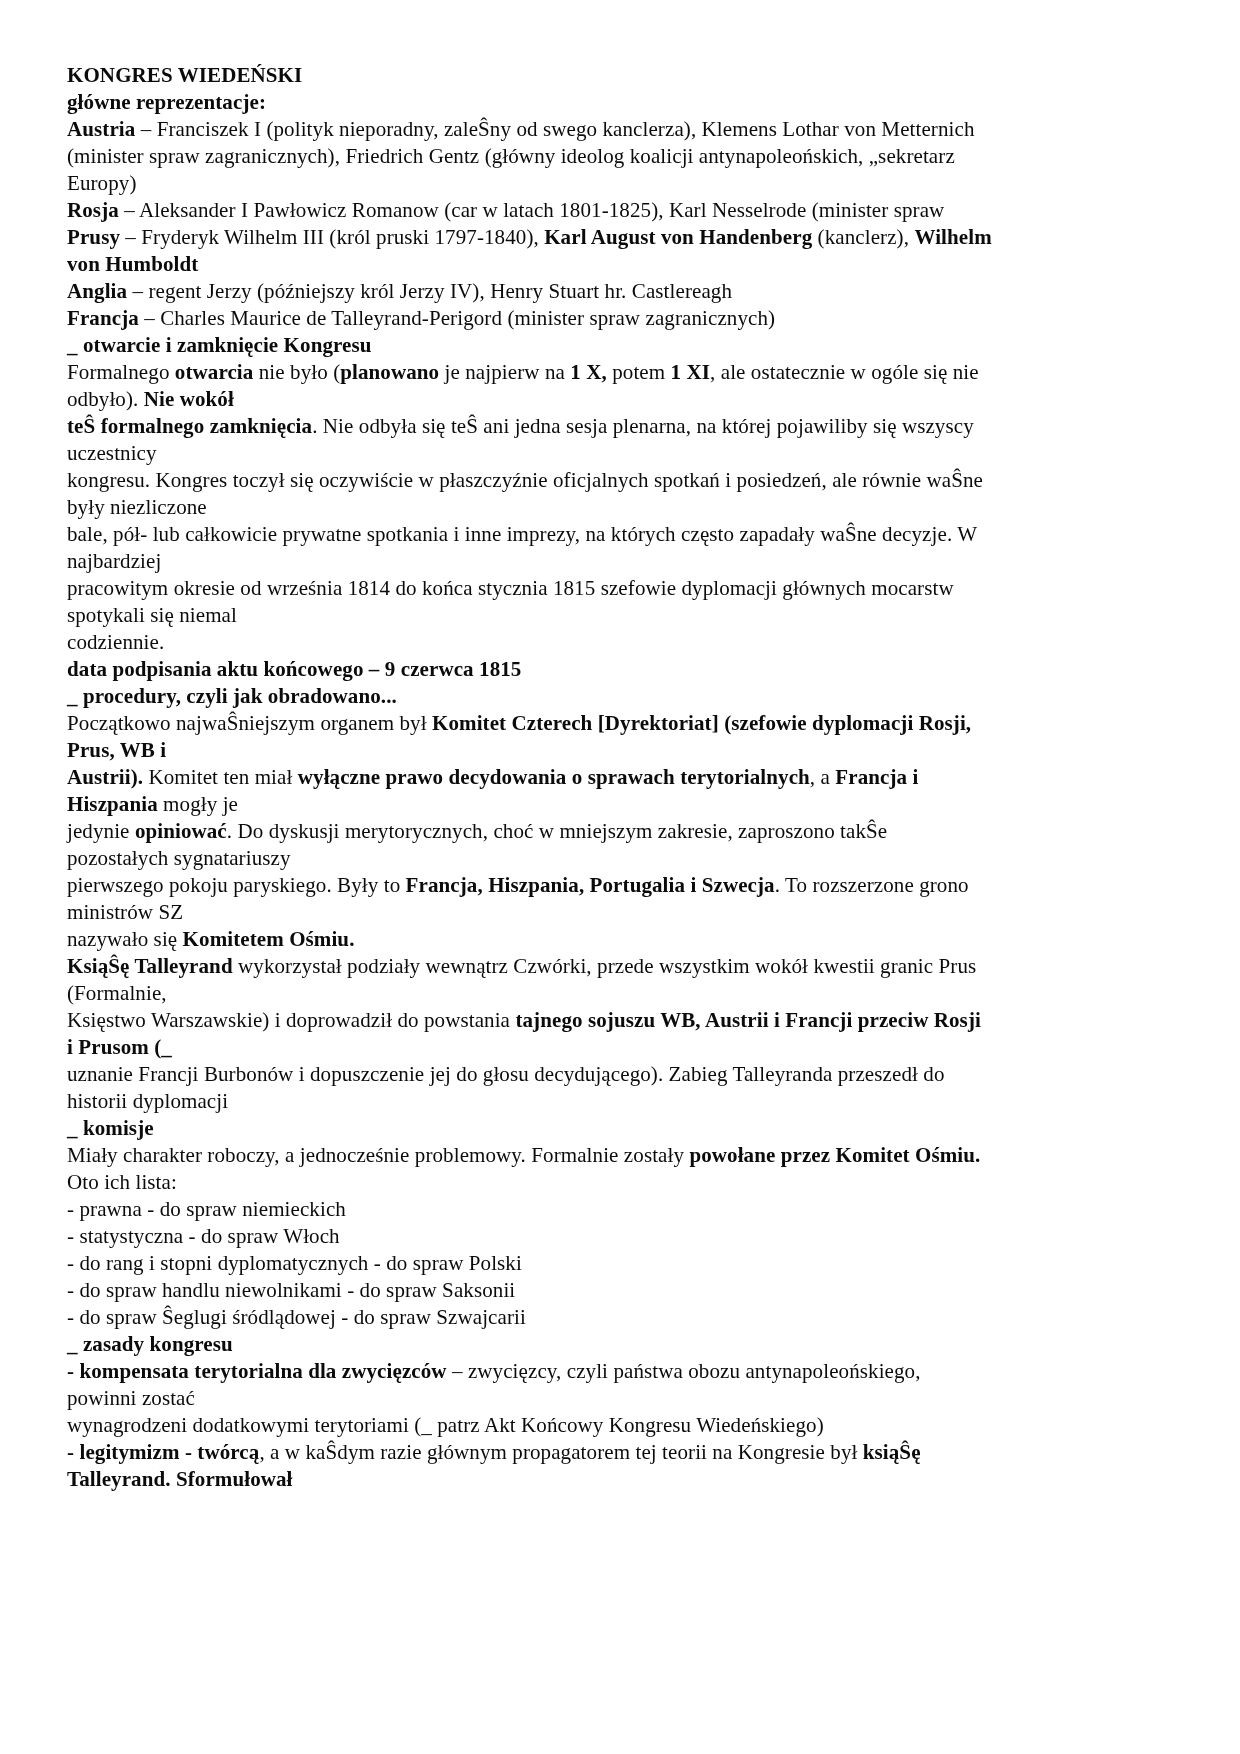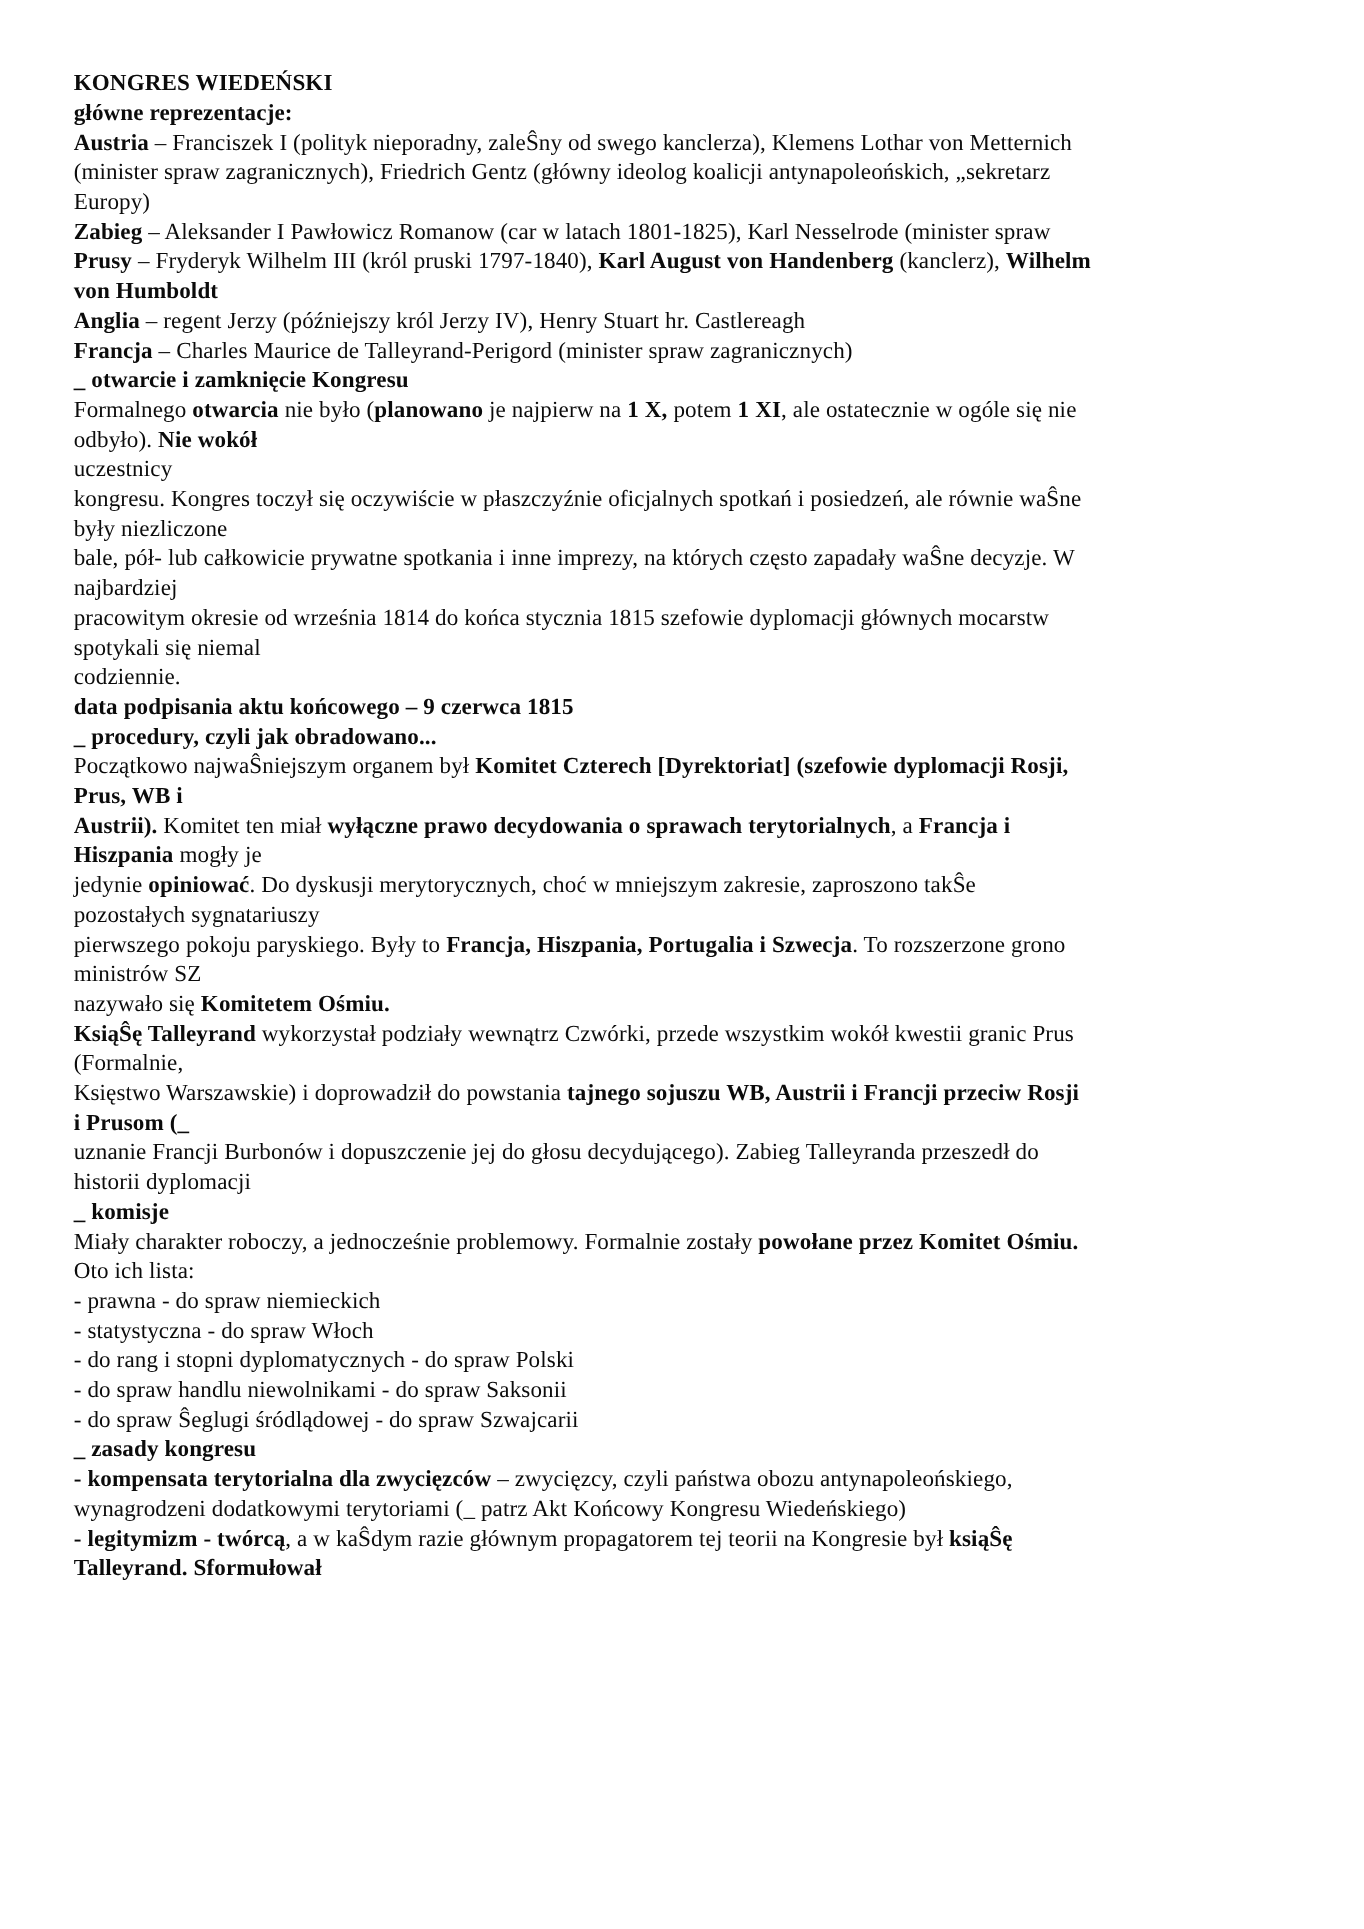--- a/index.html
+++ b/index.html
@@ -35,28 +35,29 @@
 </head>
 <body>
 
 <div class="page">
   <div class="doc-body">
       <div class="line"><span class="b">KONGRES WIEDEŃSKI</span></div>
       <div class="line"><span class="b">główne reprezentacje:</span></div>
       <div class="line"><span class="b">Austria</span><span> – Franciszek I (polityk nieporadny, zaleŜny od swego kanclerza), Klemens Lothar von Metternich</span></div>
       <div class="line"><span>(minister spraw zagranicznych), Friedrich Gentz (główny ideolog koalicji antynapoleońskich, „sekretarz</span></div>
       <div class="line"><span>Europy)</span></div>
-      <div class="line"><span class="b">Zabieg</span><span> – Aleksander I Pawłowicz Romanow (car w latach 1801-1825), Karl Nesselrode (minister spraw</span></div>
+      <div class="line"><span class="b">Rosja</span><span> – Aleksander I Pawłowicz Romanow (car w latach 1801-1825), Karl Nesselrode (minister spraw</span></div>
       <div class="line"><span class="b">Prusy</span><span> – Fryderyk Wilhelm III (król pruski 1797-1840), </span><span class="b">Karl August von Handenberg</span><span> (kanclerz), </span><span class="b">Wilhelm</span></div>
       <div class="line"><span class="b">von Humboldt</span></div>
       <div class="line"><span class="b">Anglia</span><span> – regent Jerzy (późniejszy król Jerzy IV), Henry Stuart hr. Castlereagh</span></div>
       <div class="line"><span class="b">Francja</span><span> – Charles Maurice de Talleyrand-Perigord (minister spraw zagranicznych)</span></div>
       <div class="line"><span class="b">_ otwarcie i zamknięcie Kongresu</span></div>
       <div class="line"><span>Formalnego </span><span class="b">otwarcia</span><span> nie było (</span><span class="b">planowano</span><span> je najpierw na </span><span class="b">1 X,</span><span> potem </span><span class="b">1 XI</span><span>, ale ostatecznie w ogóle się nie</span></div>
       <div class="line"><span>odbyło). </span><span class="b">Nie wokół</span></div>
+      <div class="line"><span class="b">teŜ formalnego zamknięcia</span><span>. Nie odbyła się teŜ ani jedna sesja plenarna, na której pojawiliby się wszyscy</span></div>
       <div class="line"><span>uczestnicy</span></div>
       <div class="line"><span>kongresu. Kongres toczył się oczywiście w płaszczyźnie oficjalnych spotkań i posiedzeń, ale równie waŜne</span></div>
       <div class="line"><span>były niezliczone</span></div>
       <div class="line"><span>bale, pół- lub całkowicie prywatne spotkania i inne imprezy, na których często zapadały waŜne decyzje. W</span></div>
       <div class="line"><span>najbardziej</span></div>
       <div class="line"><span>pracowitym okresie od września 1814 do końca stycznia 1815 szefowie dyplomacji głównych mocarstw</span></div>
       <div class="line"><span>spotykali się niemal</span></div>
       <div class="line"><span>codziennie.</span></div>
       <div class="line"><span class="b">data podpisania aktu końcowego – 9 czerwca 1815</span></div>
       <div class="line"><span class="b">_ procedury, czyli jak obradowano...</span></div>
@@ -78,17 +79,18 @@
       <div class="line"><span class="b">_ komisje</span></div>
       <div class="line"><span>Miały charakter roboczy, a jednocześnie problemowy. Formalnie zostały </span><span class="b">powołane przez Komitet Ośmiu.</span></div>
       <div class="line"><span>Oto ich lista:</span></div>
       <div class="line"><span>- prawna - do spraw niemieckich</span></div>
       <div class="line"><span>- statystyczna - do spraw Włoch</span></div>
       <div class="line"><span>- do rang i stopni dyplomatycznych - do spraw Polski</span></div>
       <div class="line"><span>- do spraw handlu niewolnikami - do spraw Saksonii</span></div>
       <div class="line"><span>- do spraw Ŝeglugi śródlądowej - do spraw Szwajcarii</span></div>
       <div class="line"><span class="b">_ zasady kongresu</span></div>
       <div class="line"><span class="b">- kompensata terytorialna dla zwycięzców</span><span> – zwycięzcy, czyli państwa obozu antynapoleońskiego,</span></div>
+      <div class="line"><span>powinni zostać</span></div>
       <div class="line"><span>wynagrodzeni dodatkowymi terytoriami (_ patrz Akt Końcowy Kongresu Wiedeńskiego)</span></div>
       <div class="line"><span class="b">- legitymizm - twórcą</span><span>, a w kaŜdym razie głównym propagatorem tej teorii na Kongresie był </span><span class="b">ksiąŜę</span></div>
       <div class="line"><span class="b">Talleyrand. Sformułował</span></div>
     </div>
 </div>
 
 </body></html>

